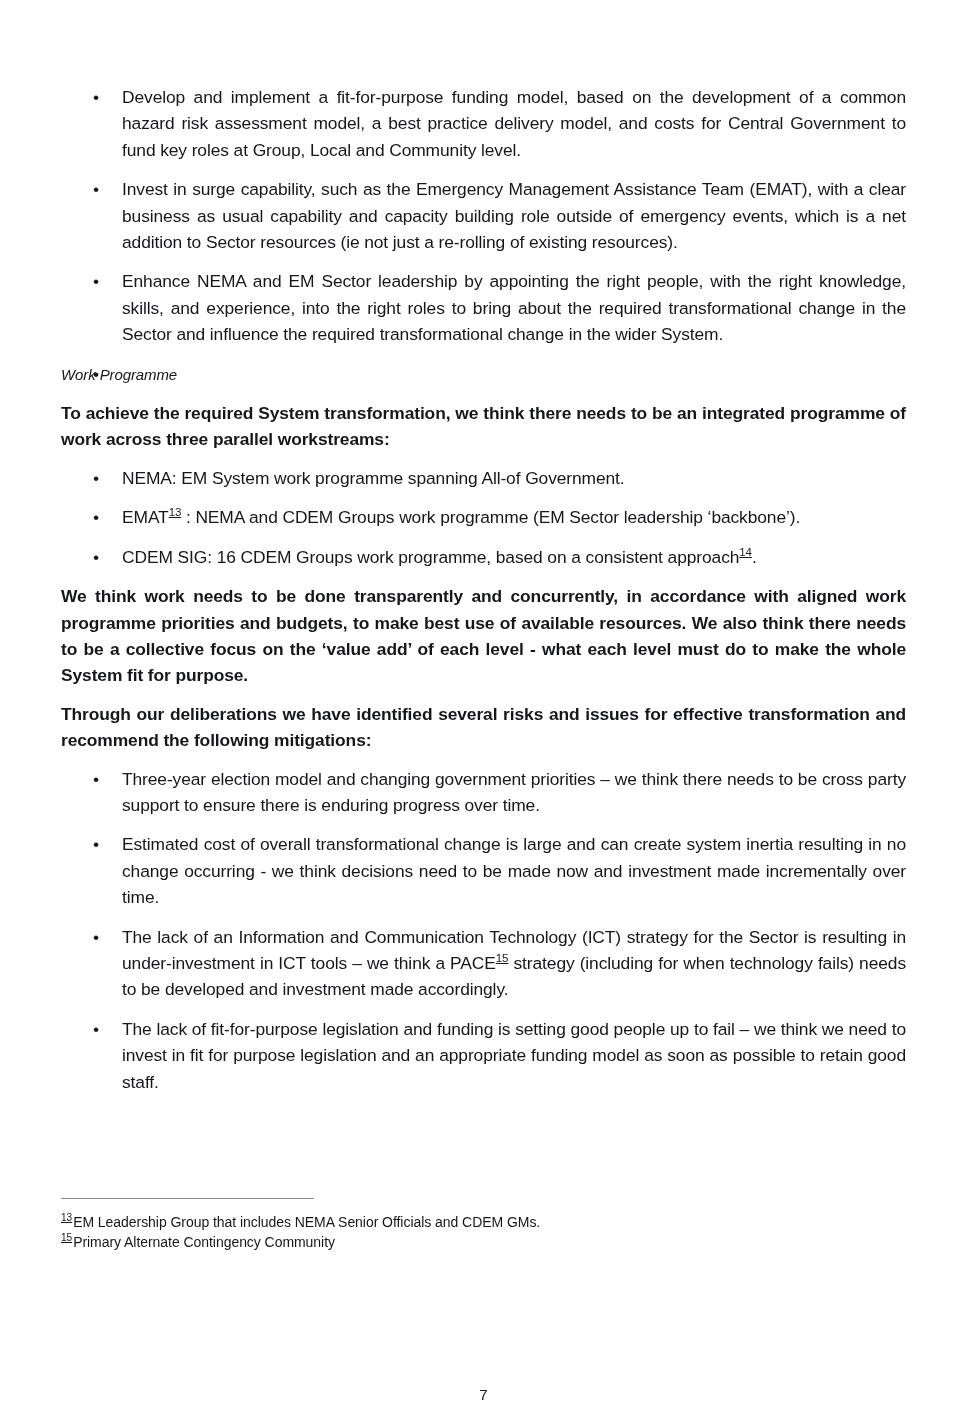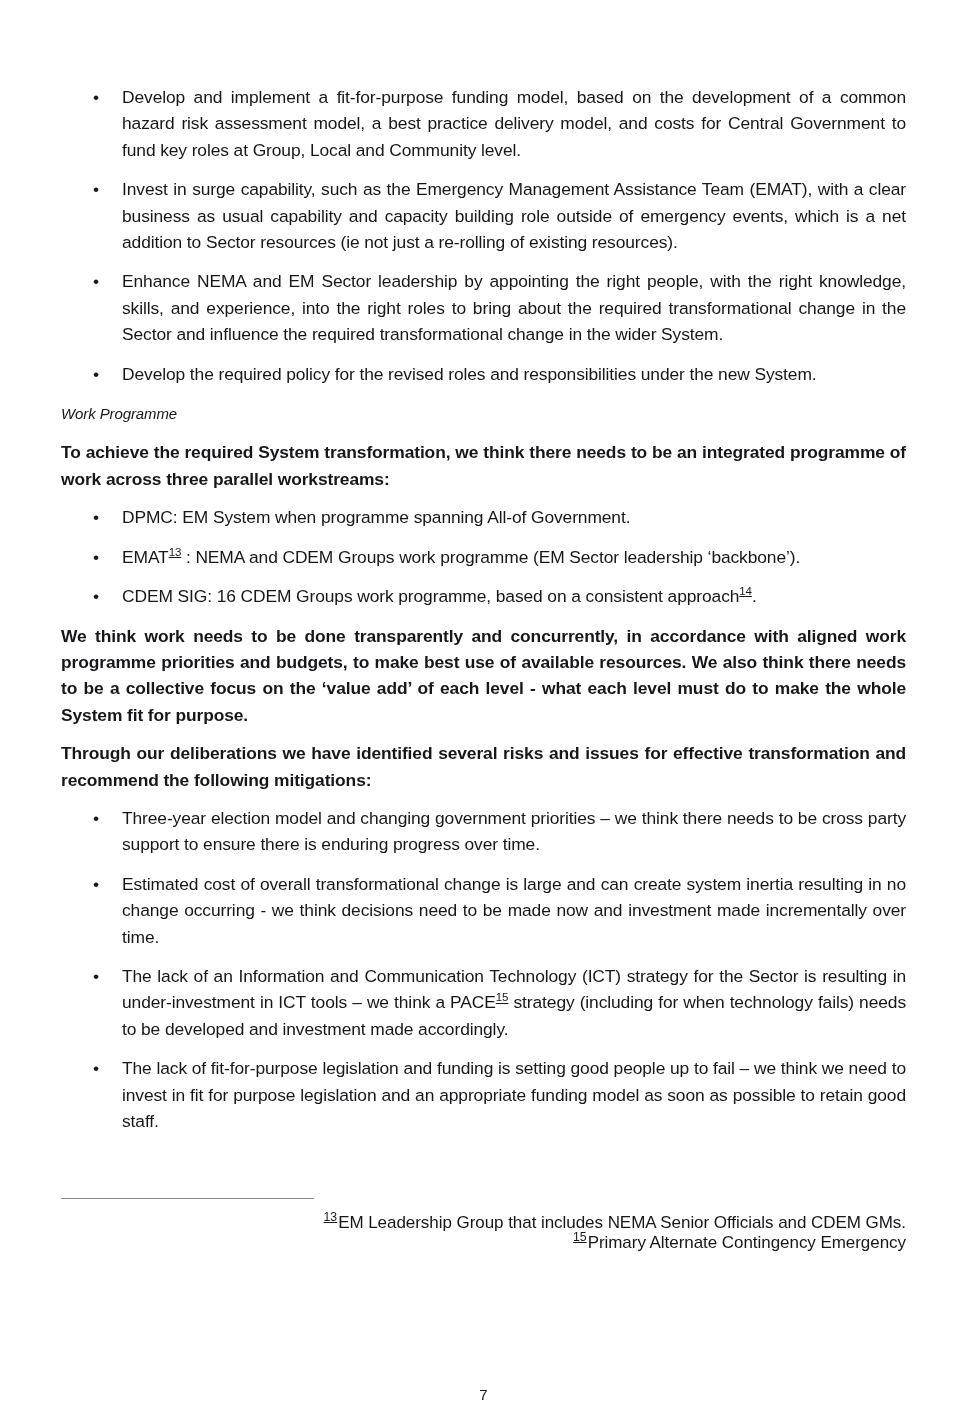--- a/index.html
+++ b/index.html
@@ -93,26 +93,25 @@
     top: 1198px;
     width: 845px;
   }
   .footnote-rule {
     width: 253px;
     height: 0;
     border-top: 1.6px solid #8a8a8a;
     margin: 0 0 14px 0;
   }
   .footnote {
-    font-size: 17px;
+    font-size: 14px;
     line-height: 19.6px;
     color: #15171a;
     margin: 0;
     letter-spacing: -0.05px;
-    text-align: right;
   }
   .footnote sup {
     font-size: 0.72em;
     margin-right: 1px;
   }
 
   
   .page-number {
     position: absolute;
     left: 0;
@@ -135,31 +134,31 @@
       <li>
         <span class="bullet-dot">•</span><span>Develop and implement a fit-for-purpose funding model, based on the development of a common hazard risk assessment model, a best practice delivery model, and costs for Central Government to fund key roles at Group, Local and Community level.</span>
       </li>
       <li>
         <span class="bullet-dot">•</span><span>Invest in surge capability, such as the Emergency Management Assistance Team (EMAT), with a clear business as usual capability and capacity building role outside of emergency events, which is a net addition to Sector resources (ie not just a re-rolling of existing resources).</span>
       </li>
       <li>
         <span class="bullet-dot">•</span><span>Enhance NEMA and EM Sector leadership by appointing the right people, with the right knowledge, skills, and experience, into the right roles to bring about the required transformational change in the Sector and influence the required transformational change in the wider System.</span>
       </li>
       <li class="short">
-        <span class="bullet-dot">•</span><span>Develop the required policy for the revised roles and responsibilities under the new System.</span>
+        <span class="bullet-dot">•</span>
       </li>
     </ul>
 
     <p class="subhead">Work Programme</p>
 
     <p class="para">To achieve the required System transformation, we think there needs to be an integrated programme of work across three parallel workstreams:</p>
 
     <ul class="bullets">
       <li class="short">
-        <span class="bullet-dot">•</span><span>DPMC: EM System when programme spanning All-of Government.</span>
+        <span class="bullet-dot">•</span><span>NEMA: EM System work programme spanning All-of Government.</span>
       </li>
       <li class="short">
         <span class="bullet-dot">•</span><span>EMAT</span><sup>13</sup><span> : NEMA and CDEM Groups work programme (EM Sector leadership ‘backbone’).</span>
       </li>
       <li class="short">
         <span class="bullet-dot">•</span><span>CDEM SIG: 16 CDEM Groups work programme, based on a consistent approach</span><sup>14</sup><span>.</span>
       </li>
     </ul>
 
     <div class="block-gap"></div>
@@ -182,18 +181,18 @@
       <li>
         <span class="bullet-dot">•</span><span>The lack of fit-for-purpose legislation and funding is setting good people up to fail – we think we need to invest in fit for purpose legislation and an appropriate funding model as soon as possible to retain good staff.</span>
       </li>
     </ul>
 
   </div>
 
   <div class="footnotes">
     <div class="footnote-rule"></div>
     <p class="footnote"><sup>13</sup><span>EM Leadership Group that includes NEMA Senior Officials and CDEM GMs.</span></p>
-    <p class="footnote"><sup>15</sup><span>Primary Alternate Contingency Emergency</span></p>
+    <p class="footnote"><sup>15</sup><span>Primary Alternate Contingency Community</span></p>
   </div>
 
   <div class="page-number">7</div>
 
 </div>
 
 </body></html>

